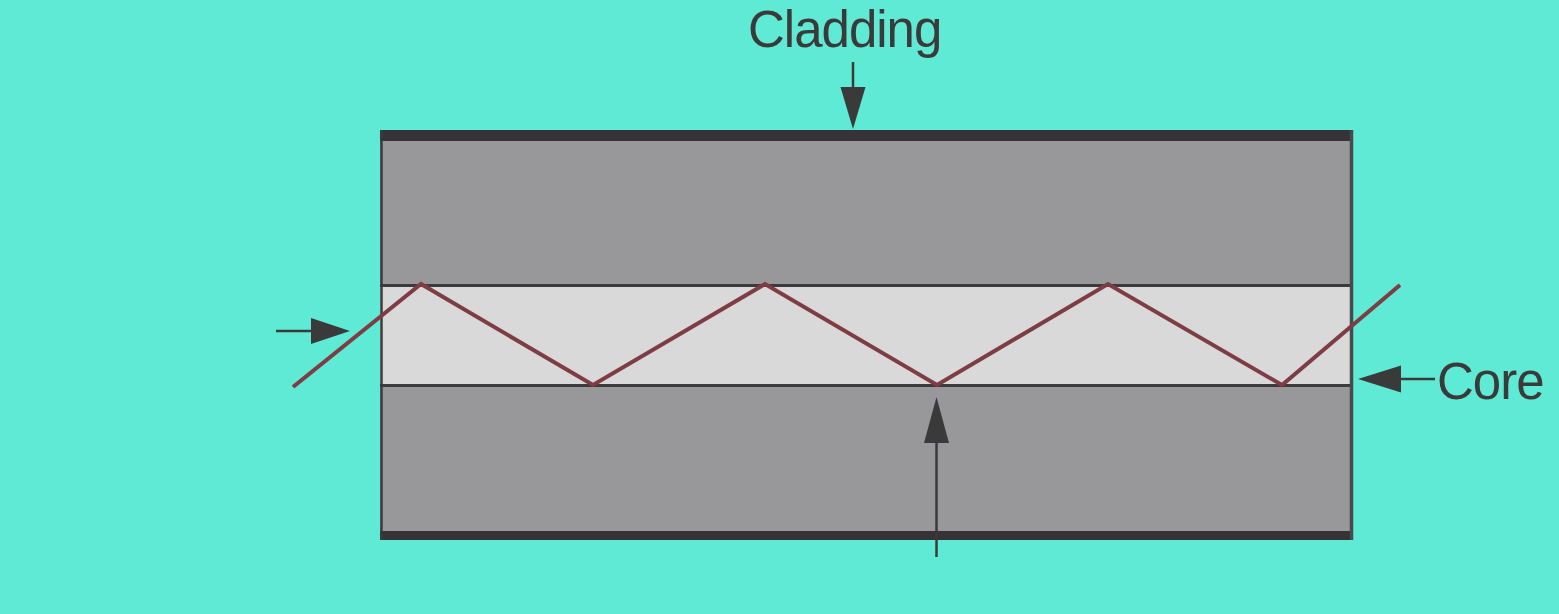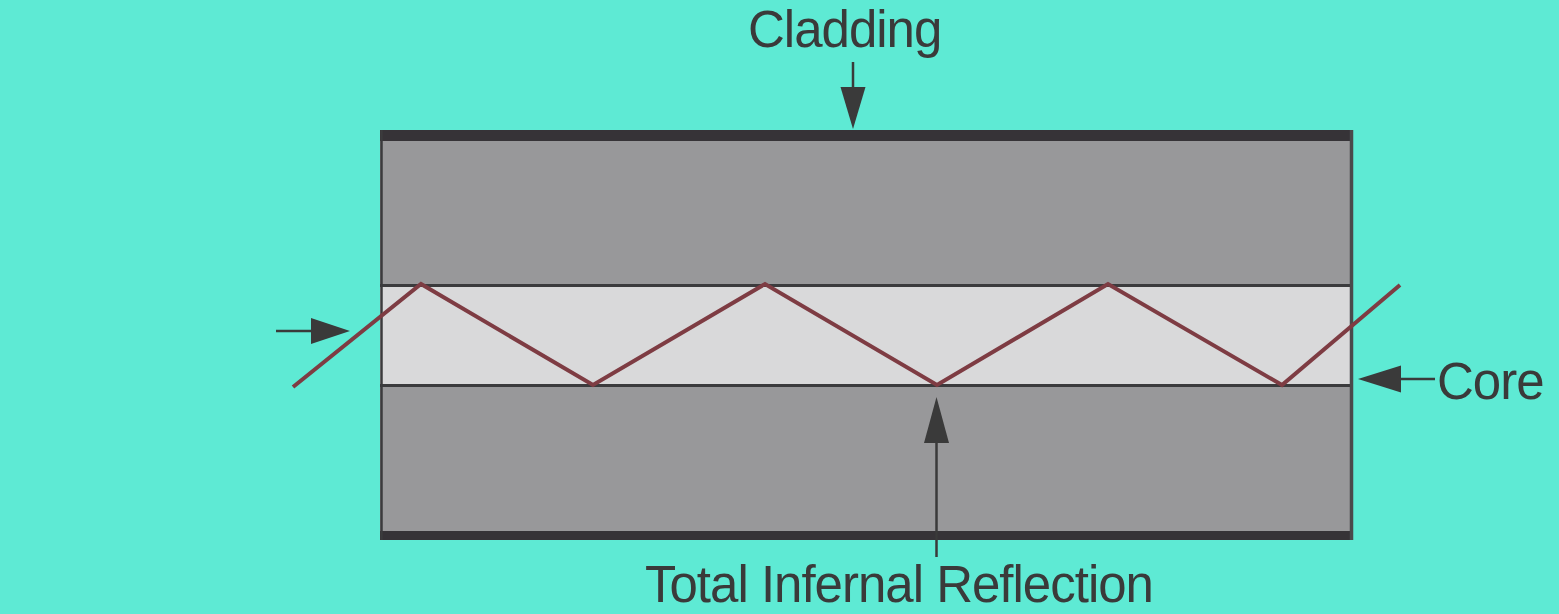--- a/index.html
+++ b/index.html
@@ -78,14 +78,13 @@
       <line x1="936.5" y1="440" x2="936.5" y2="557" stroke="#3a3a3a" stroke-width="2.5"></line>
       <polygon points="936.5,397 924,443 949,443" fill="#3a3a3a"></polygon>
     </g>
   </svg>
 
   <div id="label-cladding" class="diagram-label">Cladding</div>
 
 
   <div id="label-core" class="diagram-label">Core</div>
 
-  <div id="label-tir" class="diagram-label">Total Infernal Reflection</div>
 </div>
 
 </body></html>

